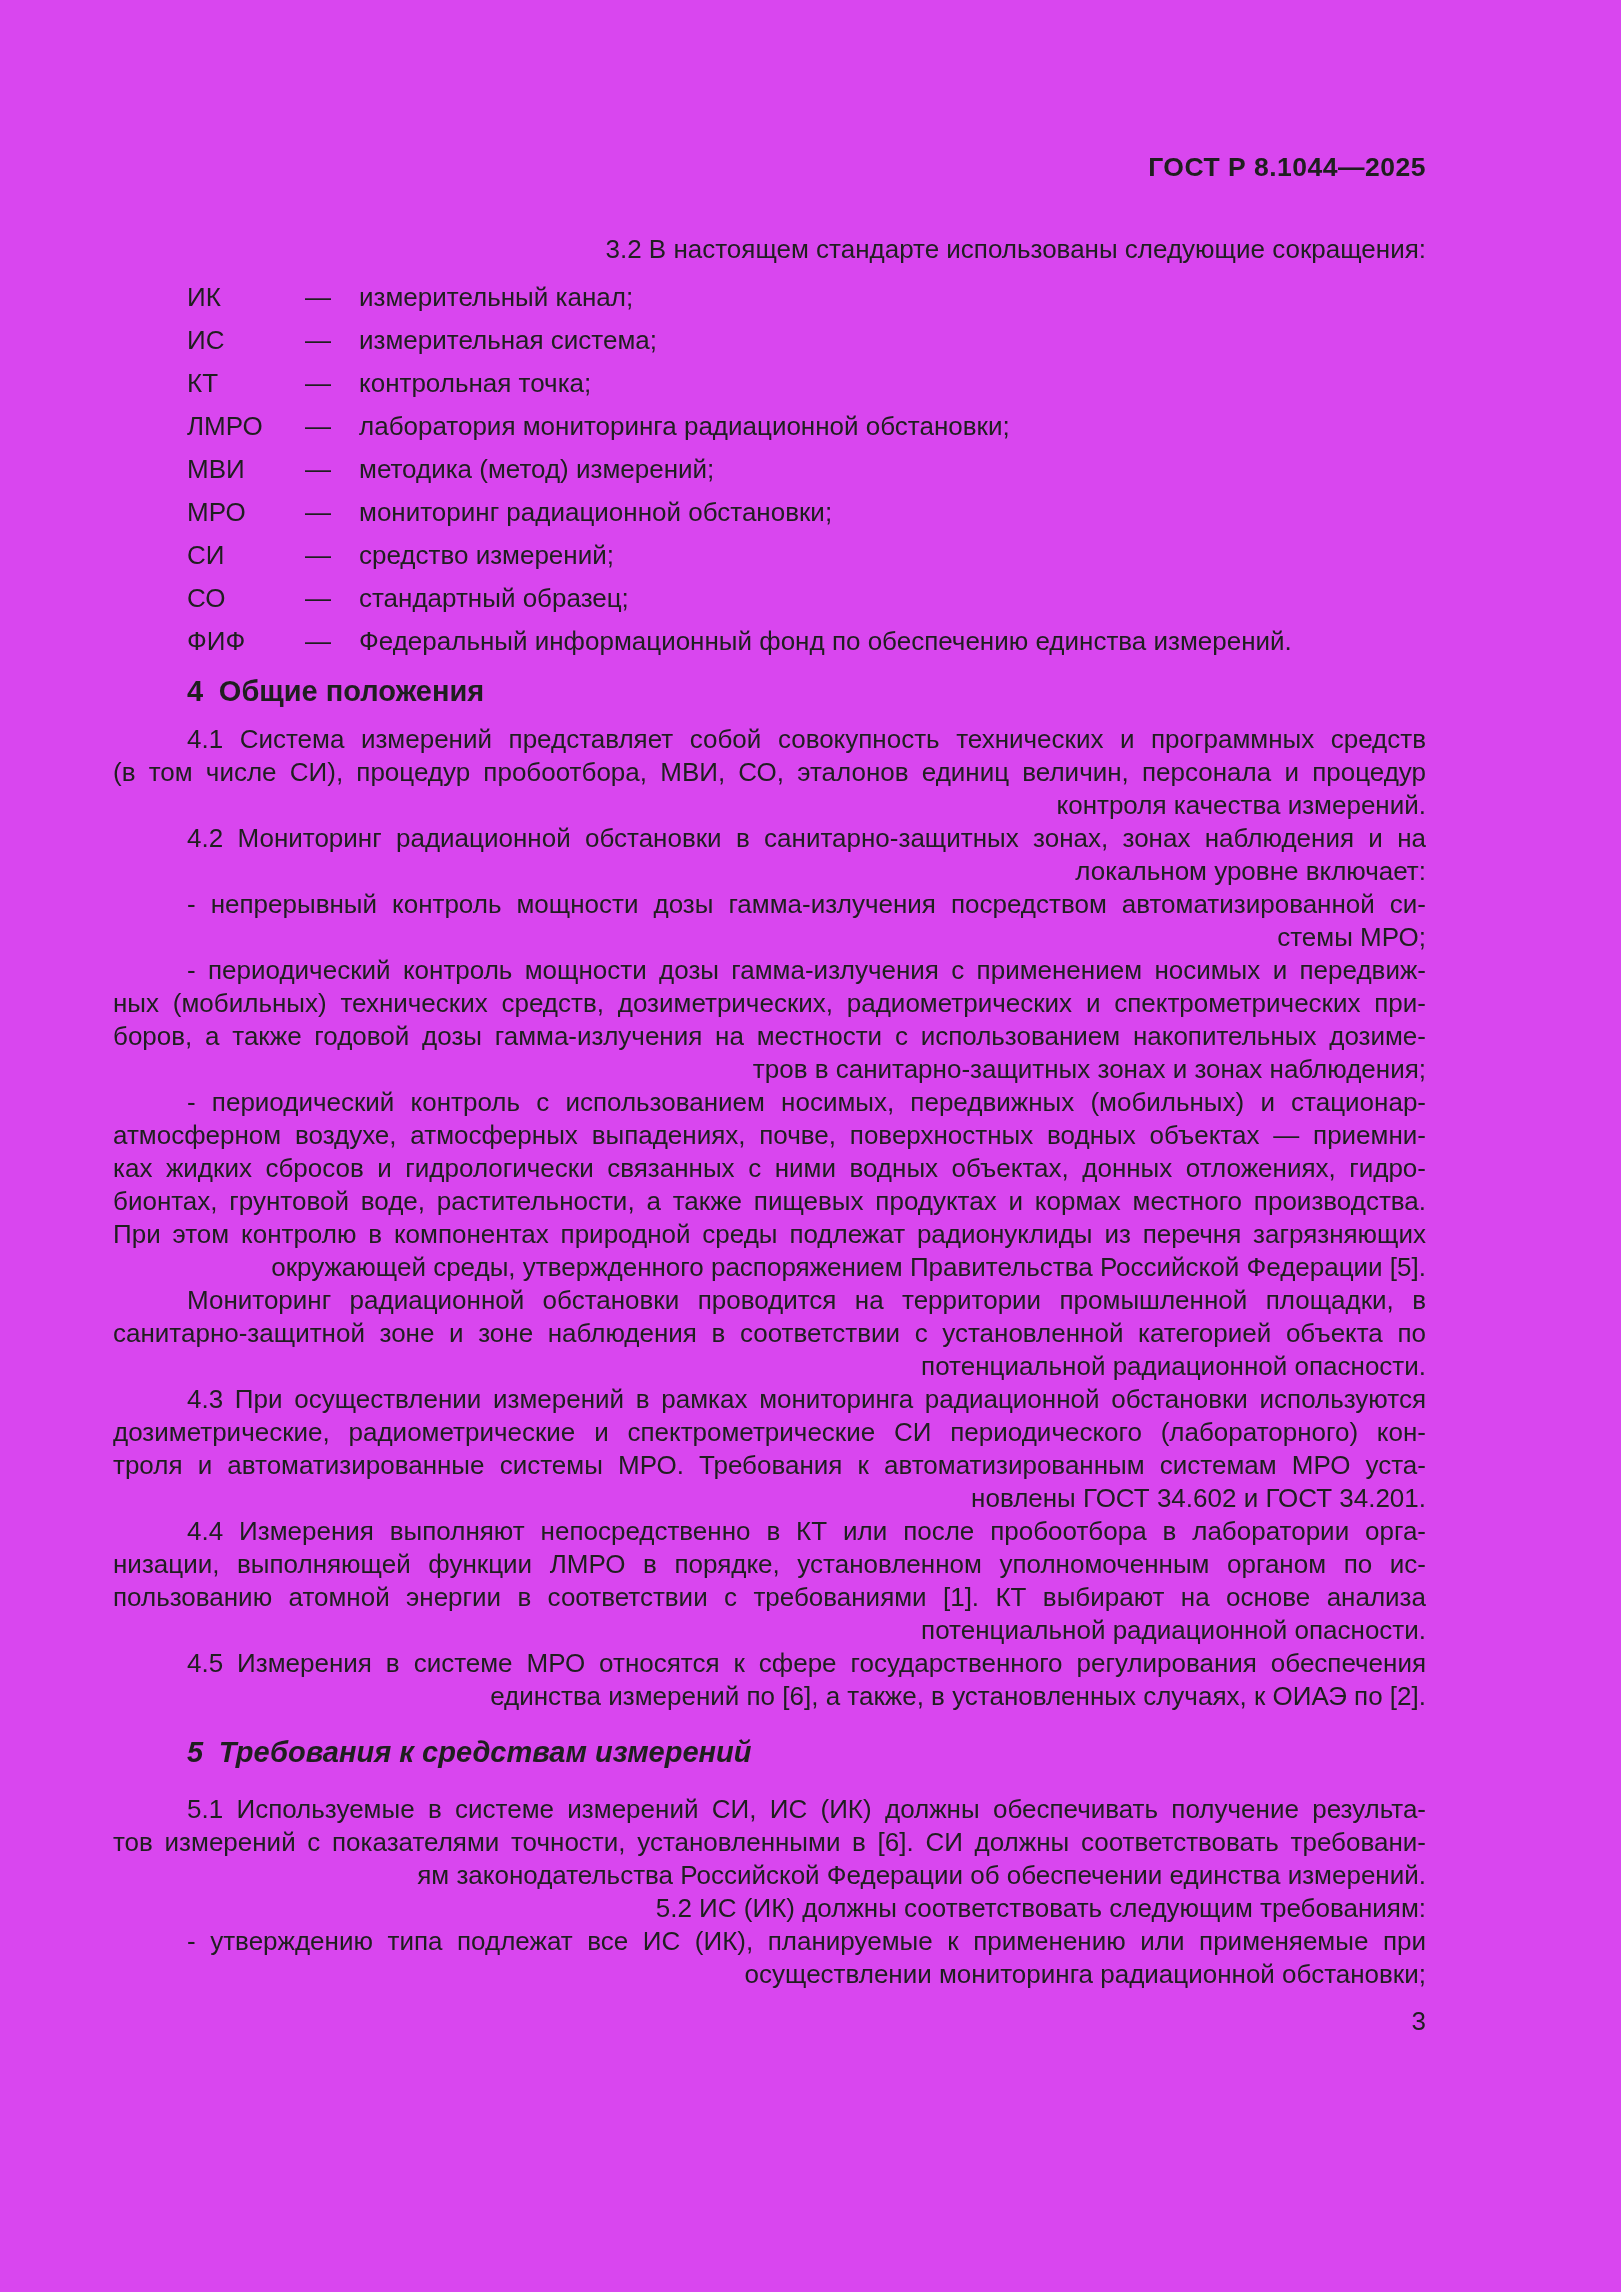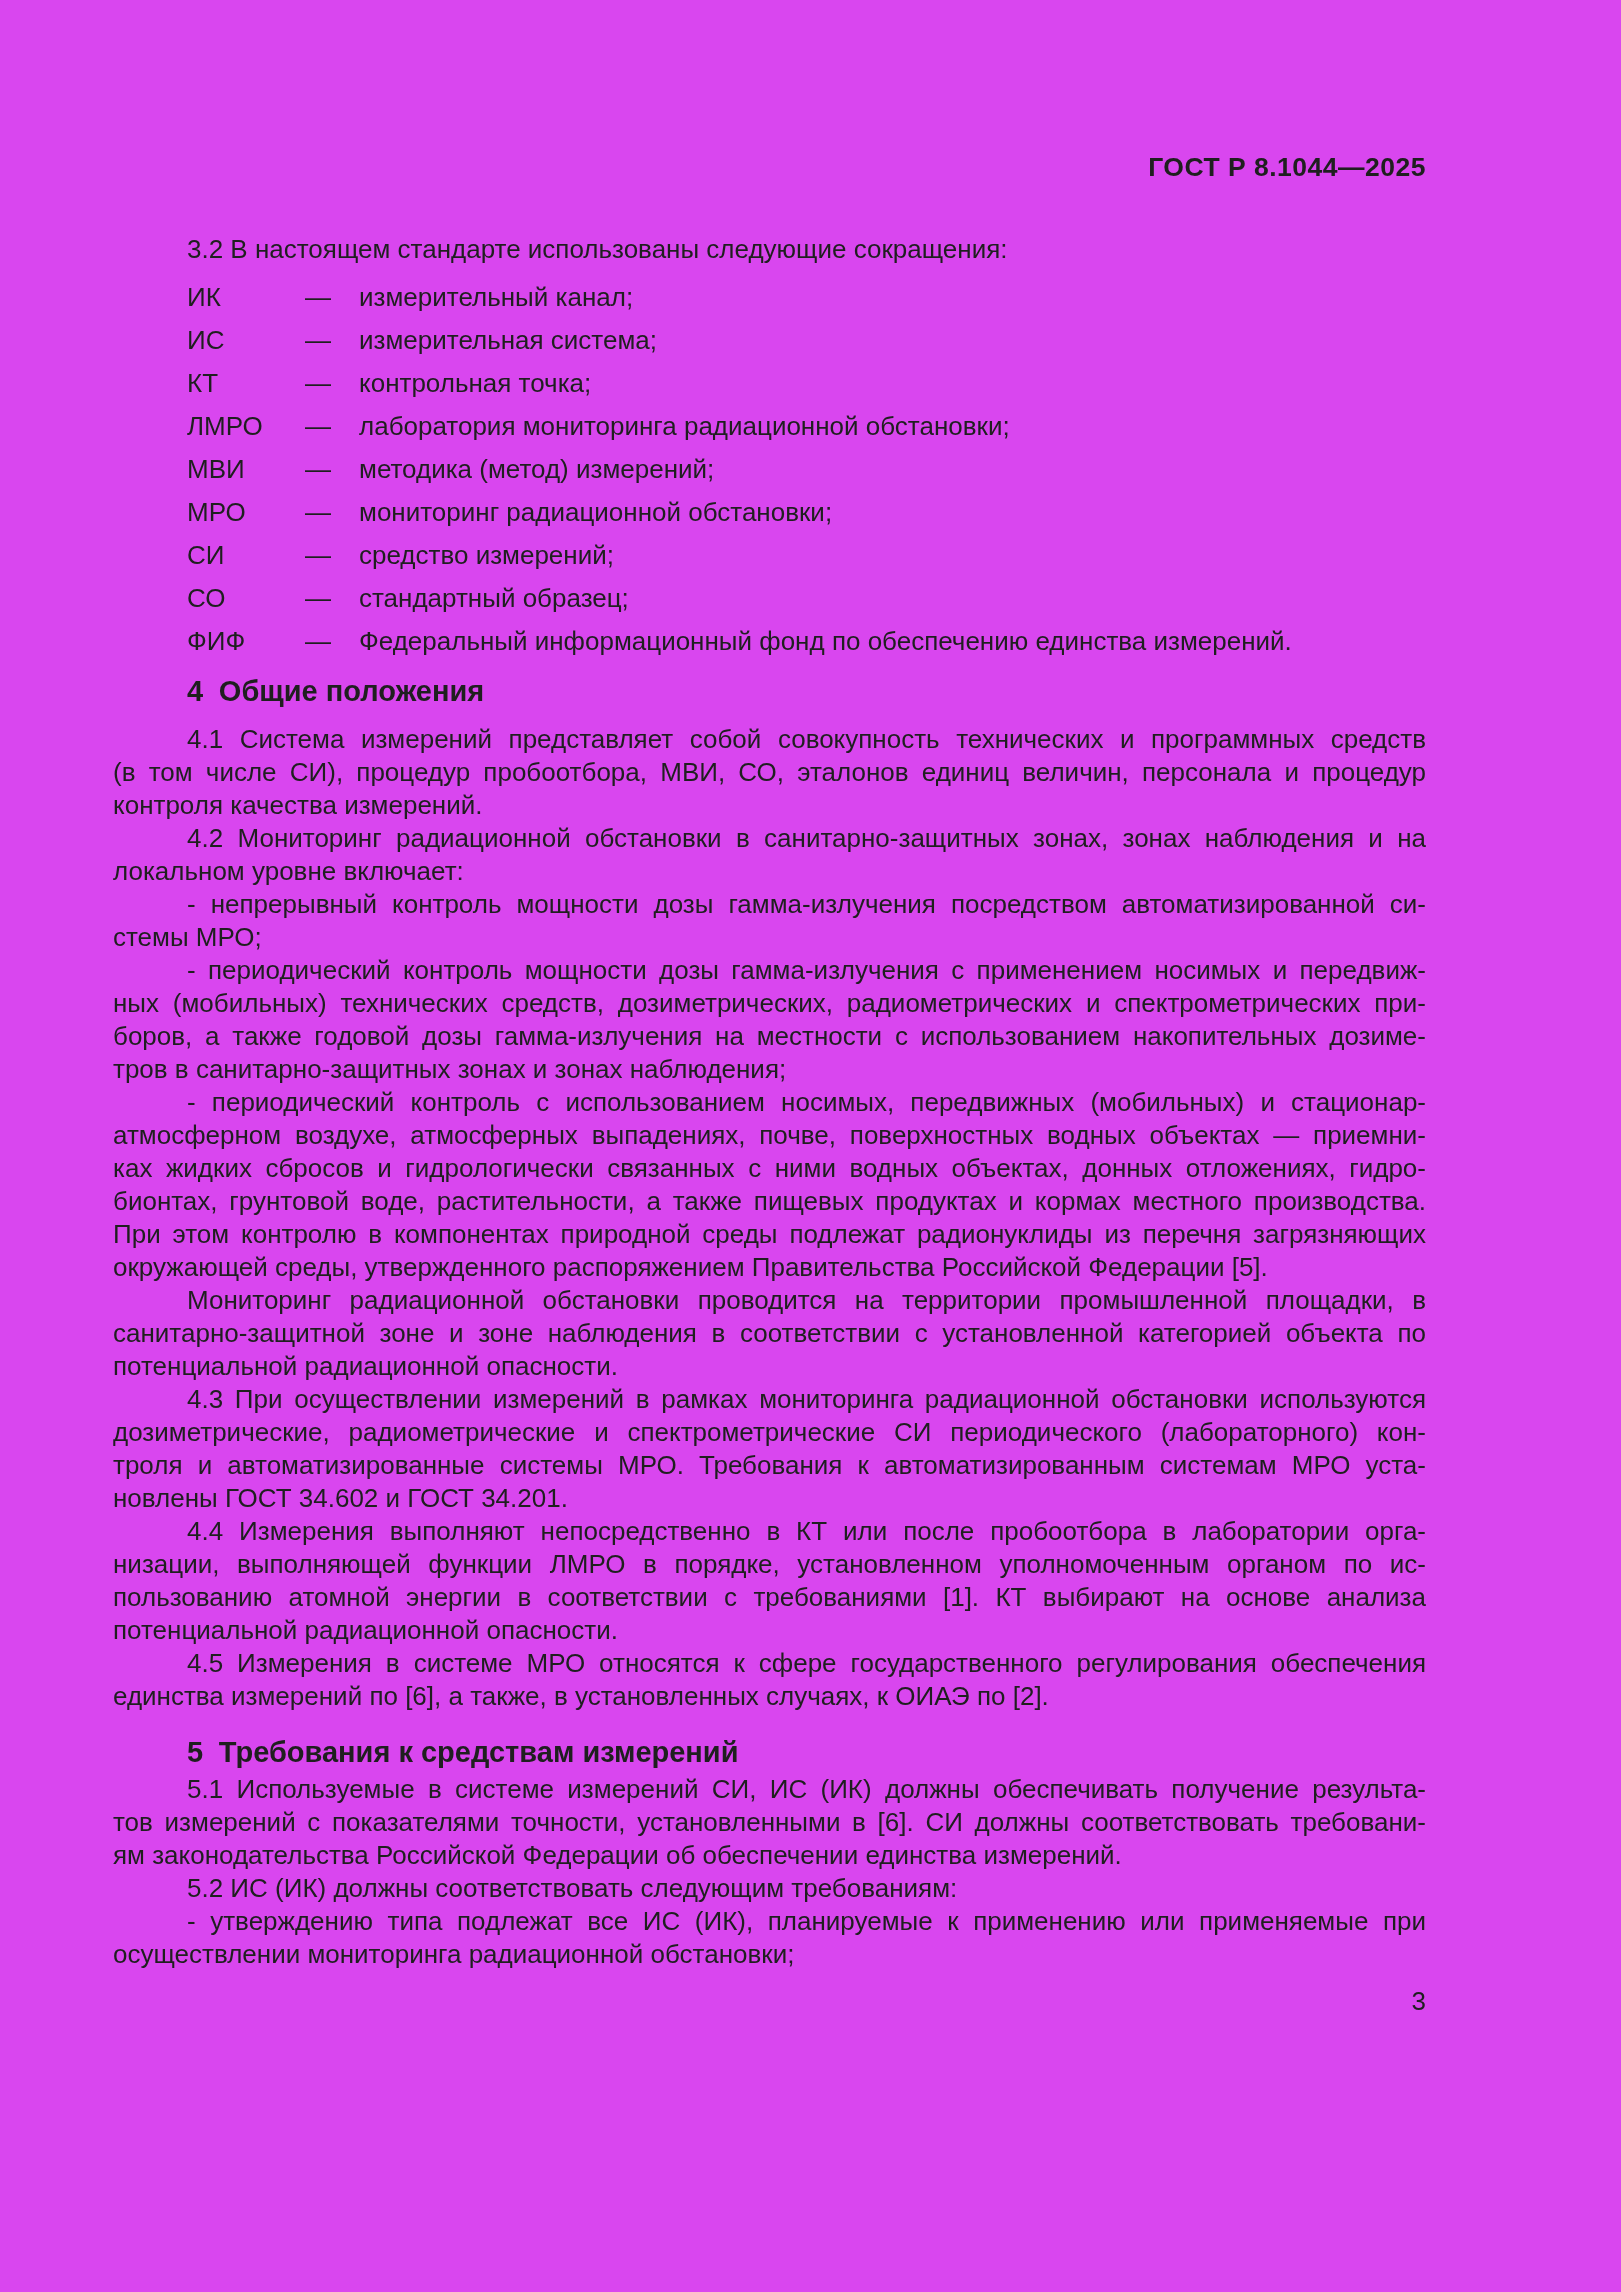--- a/index.html
+++ b/index.html
@@ -25,21 +25,21 @@
     line-height: 27.4px;
     text-align: right;
     letter-spacing: 0.5px;
   }
   .intro-gap { height: 52px; }
   
   .para { margin: 0; }
   .line {
     line-height: 33px;
     font-size: 26px;
-    text-align: left;
+    text-align: right;
     hyphens: none;
   }
   .line.jl {
     text-align: justify;
     text-align-last: justify;
     text-justify: inter-word;
   }
   .line.first { padding-left: 74px; box-sizing: border-box; }
   
   .abbr-list { margin-top: 9.8px; }
@@ -54,21 +54,21 @@
   .abbr-def  { flex: 1 1 auto; }
   
   .heading {
     font-size: 29px;
     font-weight: bold;
     line-height: 41px;
     padding-left: 74px;
     margin: 0 0 10.8px 0;
   }
   .abbr-list + .heading { margin-top: 7.8px; }
-  .para + .heading { margin-top: 19.6px; margin-bottom: 0; }
+  .para + .heading { margin-top: 19.6px; margin-bottom: 20px; font-style: italic; }
   .heading .h-num { margin-right: 15.7px; }
   
   .page-number {
     margin-top: 15.7px;
     text-align: right;
     font-size: 26px;
     line-height: 29px;
   }
 </style>
 </head>

